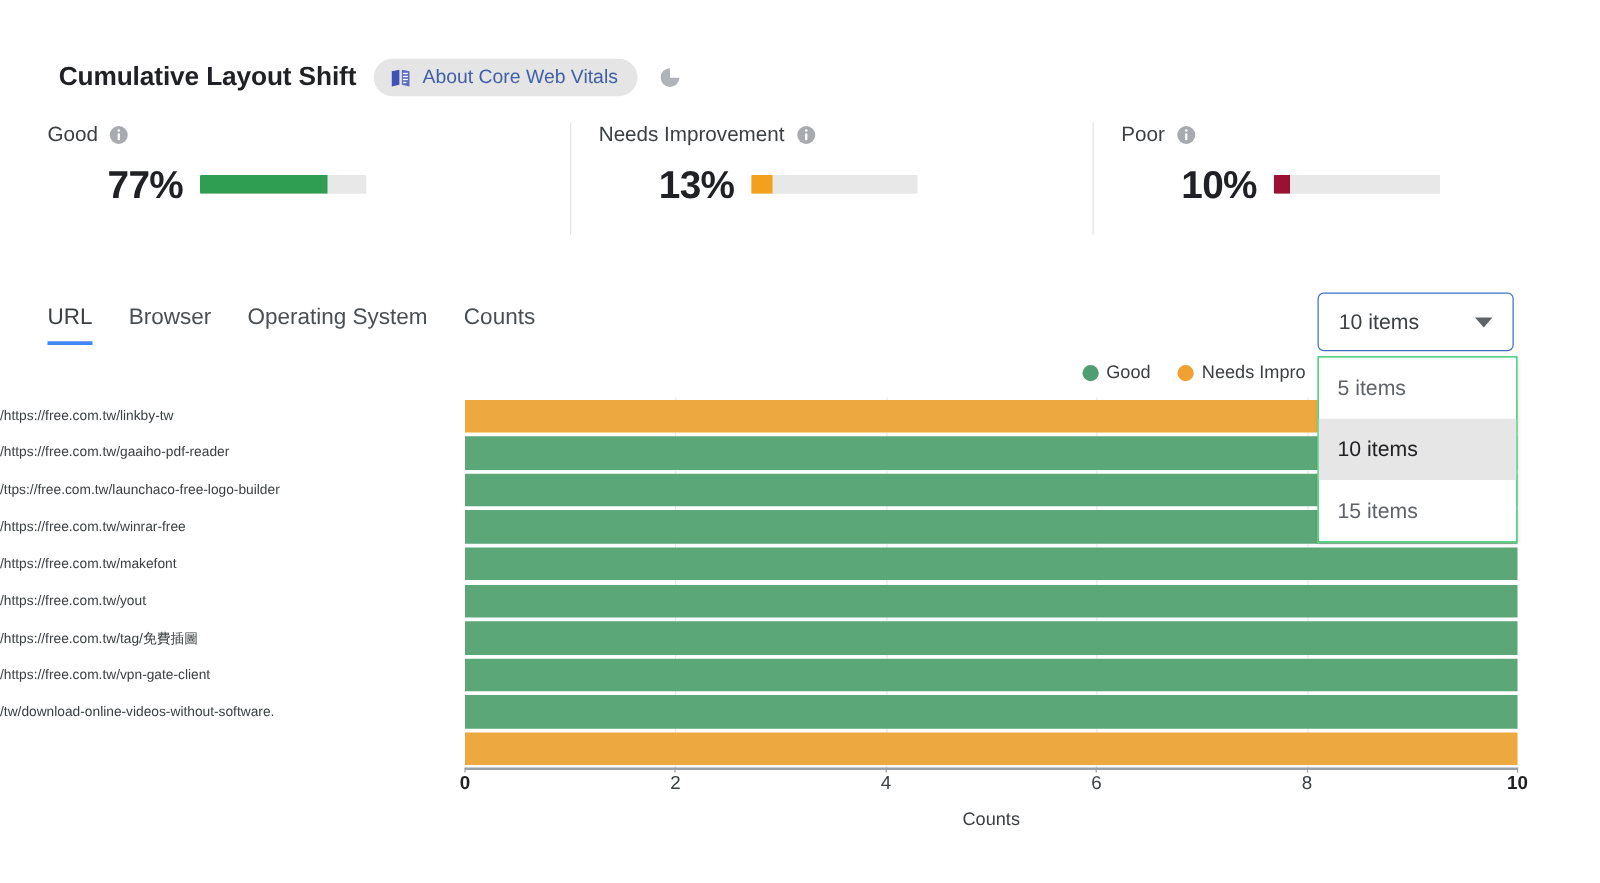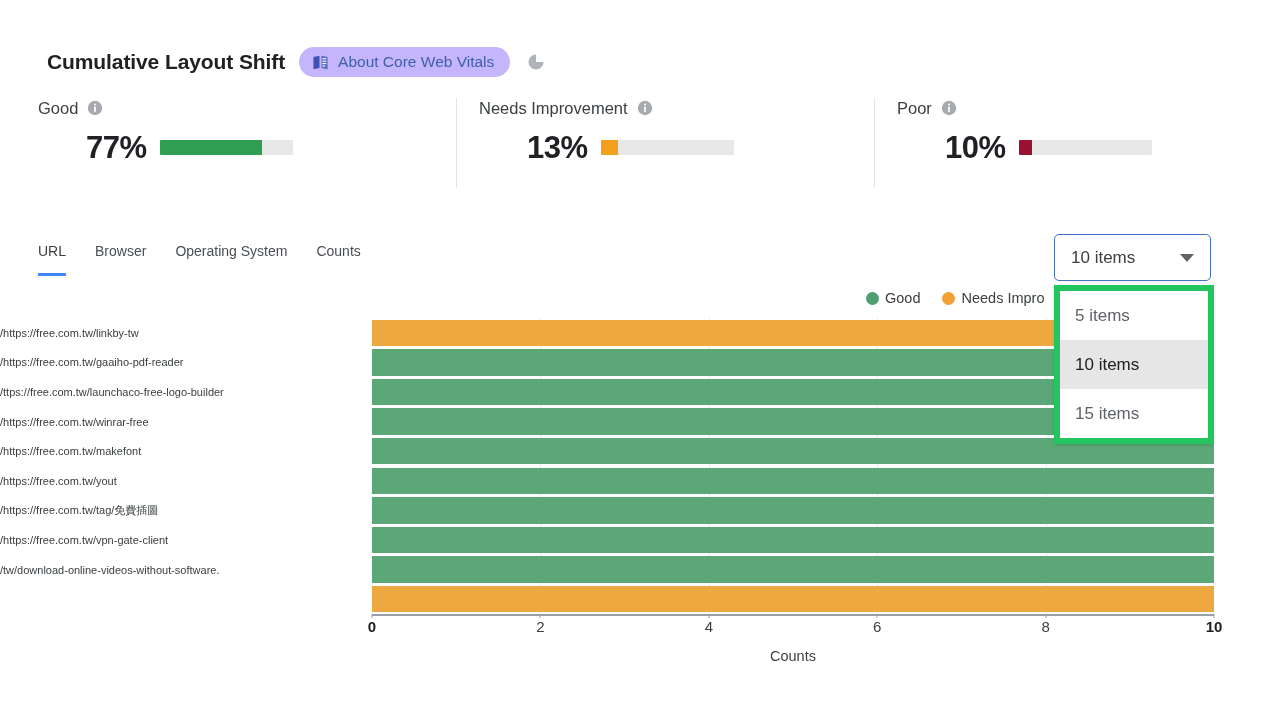--- a/index.html
+++ b/index.html
@@ -34,21 +34,21 @@
     color: #202124;
     white-space: nowrap;
   }
   .about-pill {
     display: inline-flex;
     align-items: center;
     gap: 9px;
     height: 30px;
     padding: 0 16px 0 13px;
     border-radius: 15px;
-    background: #c4b5fd;
+    background: #e5e5e5;
     cursor: pointer;
     text-decoration: none;
   }
   .about-pill-label {
     font-size: 15.5px;
     color: #3f5fa8;
     white-space: nowrap;
   }
   .book-icon { width: 17px; height: 17px; display: block; }
   .pie-icon { width: 18px; height: 18px; display: block; margin-left: 3px; }
@@ -107,21 +107,21 @@
   
   .tabs {
     position: absolute;
     left: 38px; top: 243px;
     display: flex;
     gap: 29px;
     height: 30px;
   }
   .tab {
     position: relative;
-    font-size: 14px;
+    font-size: 18px;
     color: #4a4f54;
     cursor: pointer;
     padding-bottom: 8px;
     white-space: nowrap;
   }
   .tab.active { color: #3c4043; }
   .tab.active::after {
     content: "";
     position: absolute;
     left: 0; right: 0; bottom: -3px;
@@ -152,21 +152,21 @@
     border-left: 7px solid transparent;
     border-right: 7px solid transparent;
     border-top: 8px solid #5f6368;
   }
 
   .items-menu {
     position: absolute;
     left: 1054px; top: 285px;
     width: 160px;
     background: #fff;
-    border: 6px solid #22c55e;
+    border: 1px solid #22c55e;
     box-shadow: 0 1px 3px rgba(0,0,0,0.14);
     z-index: 40;
   }
   .items-menu-option {
     height: 49px;
     display: flex;
     align-items: center;
     padding-left: 15px;
     font-size: 17px;
     color: #5f6368;

